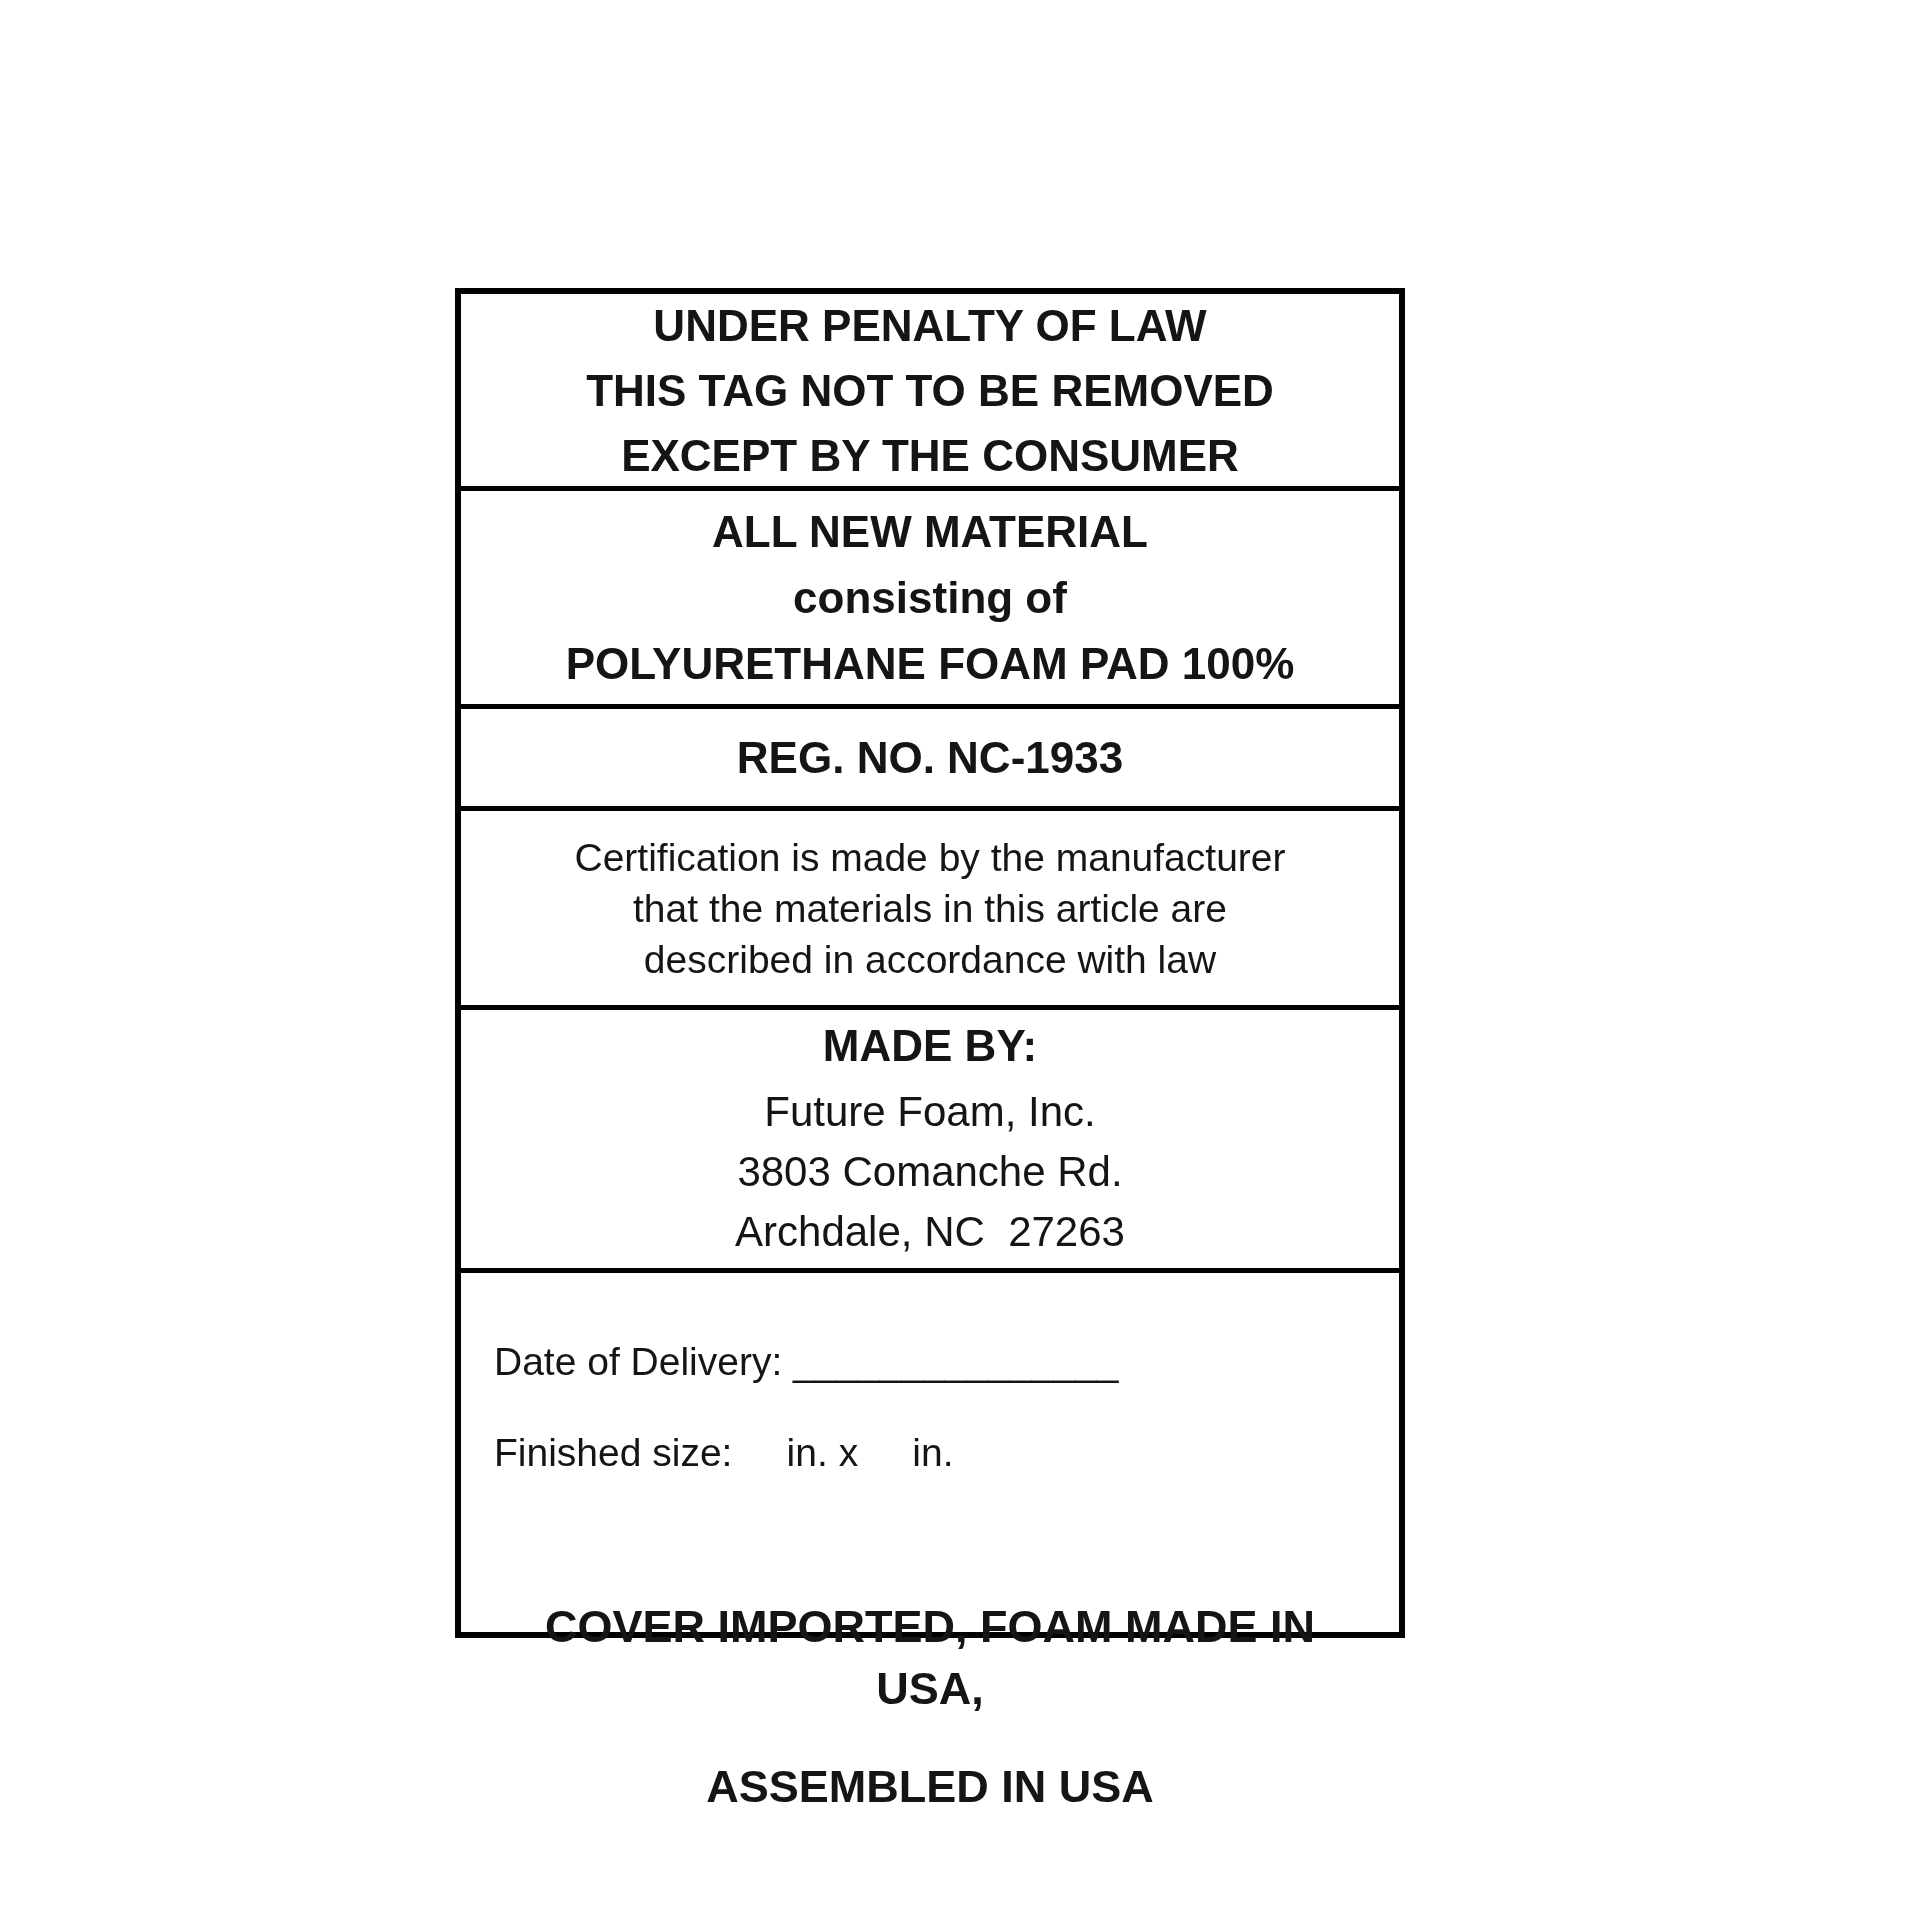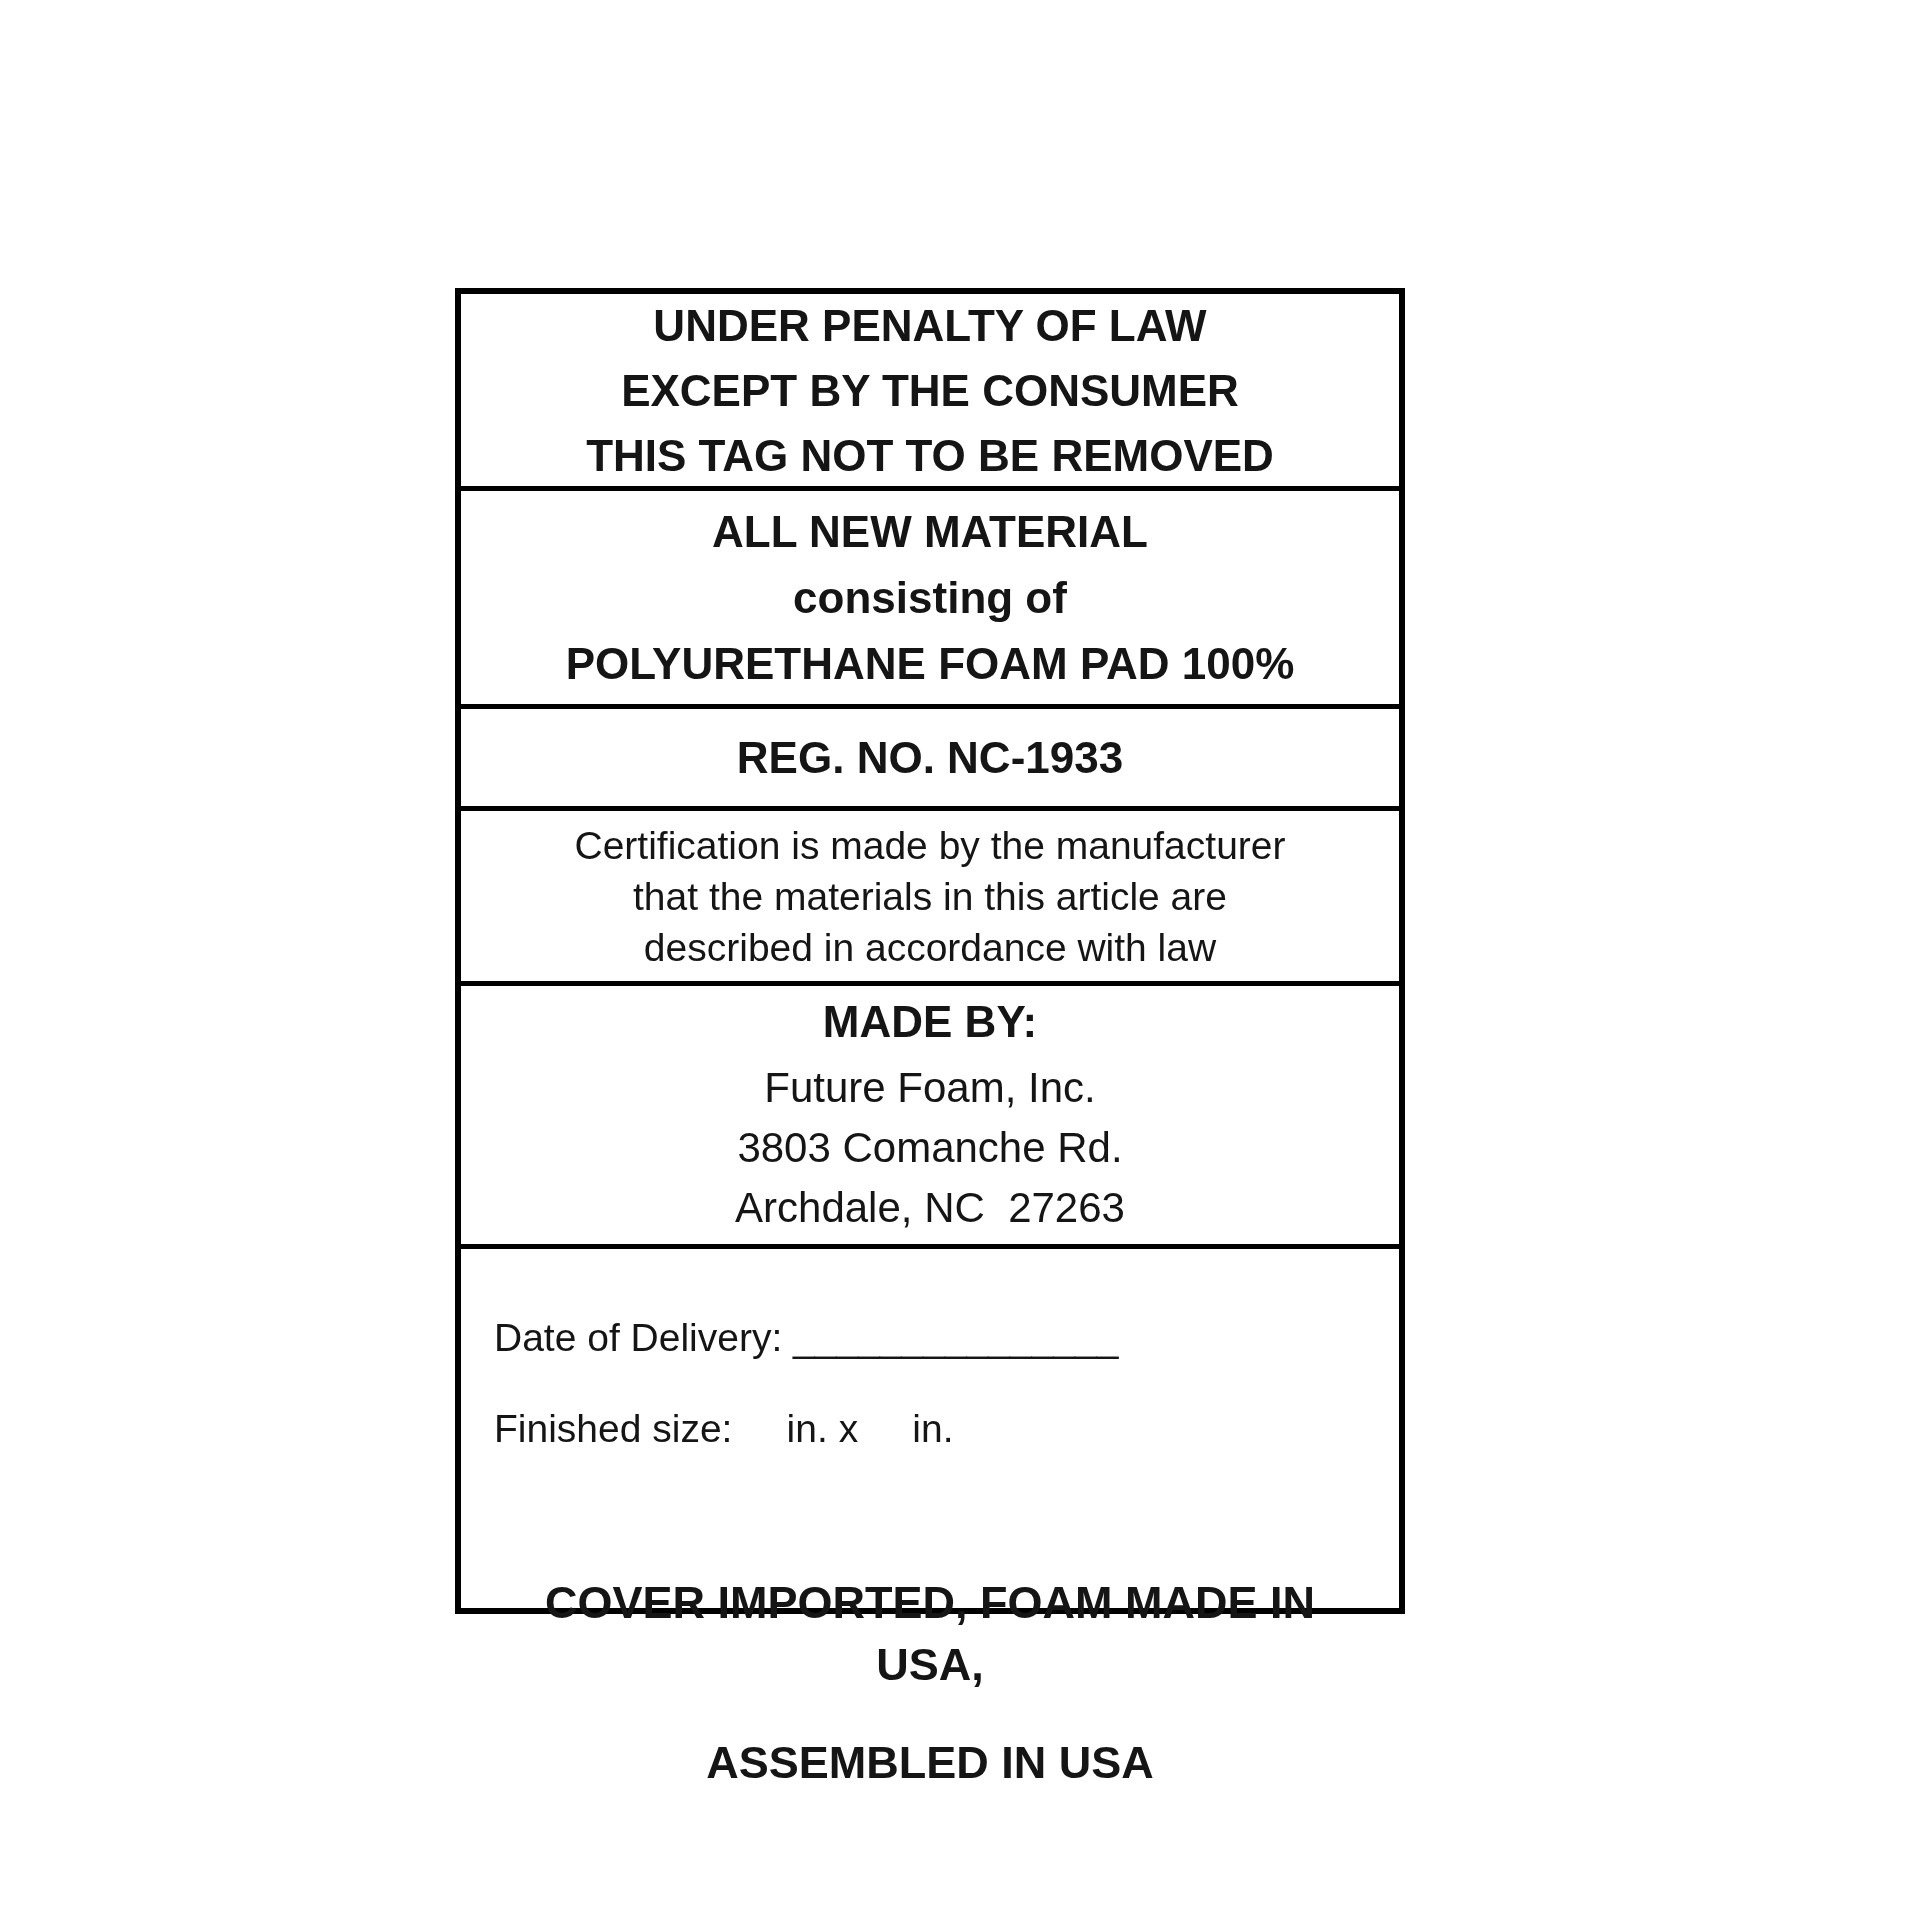--- a/index.html
+++ b/index.html
@@ -55,21 +55,21 @@
   }
   .sec-reg {
     height: 102px;
     font-weight: bold;
     font-size: 44px;
     display: flex;
     flex-direction: column;
     justify-content: center;
   }
   .sec-cert {
-    height: 175px;
+    height: 199px;
     font-weight: normal;
     font-size: 39px;
     line-height: 51px;
     display: flex;
     flex-direction: column;
     justify-content: center;
     text-align: center;
   }
   .sec-madeby {
     height: 263px;
@@ -113,22 +113,22 @@
   }
 </style>
 </head>
 <body>
 
 <div class="page">
   <div class="law-label">
 
     <div class="section sec-penalty">
       <div>UNDER PENALTY OF LAW</div>
+      <div>THIS TAG NOT TO BE REMOVED</div>
       <div>EXCEPT BY THE CONSUMER</div>
-      <div>THIS TAG NOT TO BE REMOVED</div>
     </div>
 
     <div class="section sec-material">
       <div>ALL NEW MATERIAL</div>
       <div>consisting of</div>
       <div>POLYURETHANE FOAM PAD 100%</div>
     </div>
 
     <div class="section sec-reg">
       <div>REG. NO. NC-1933</div>

